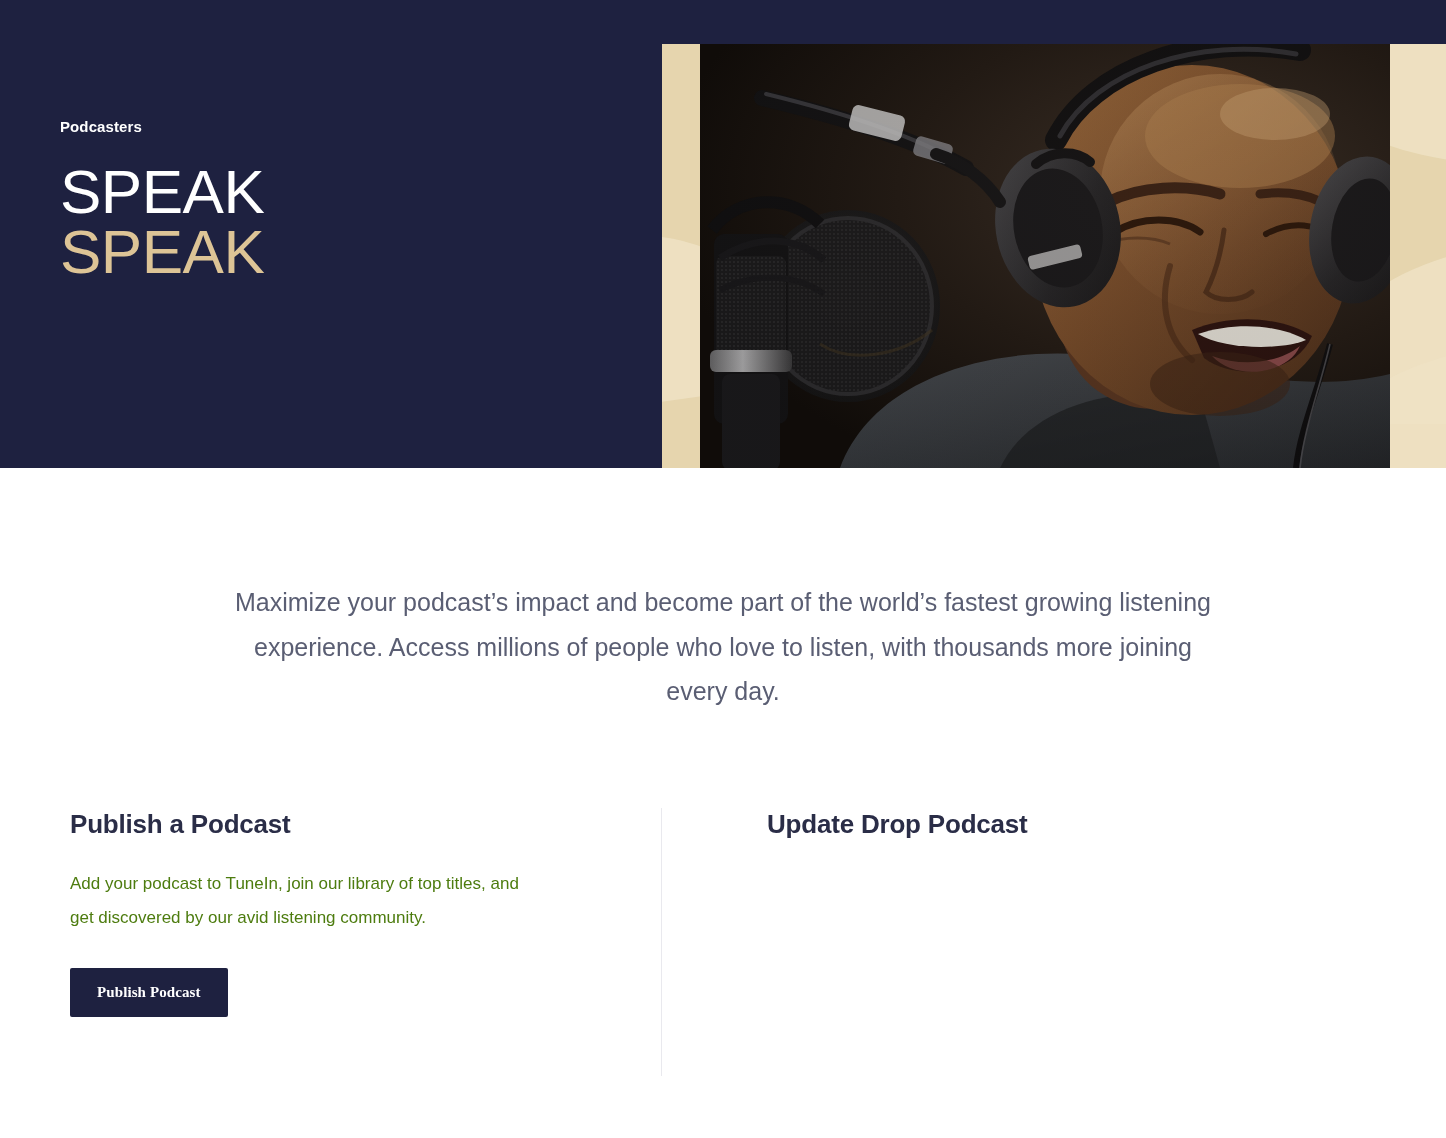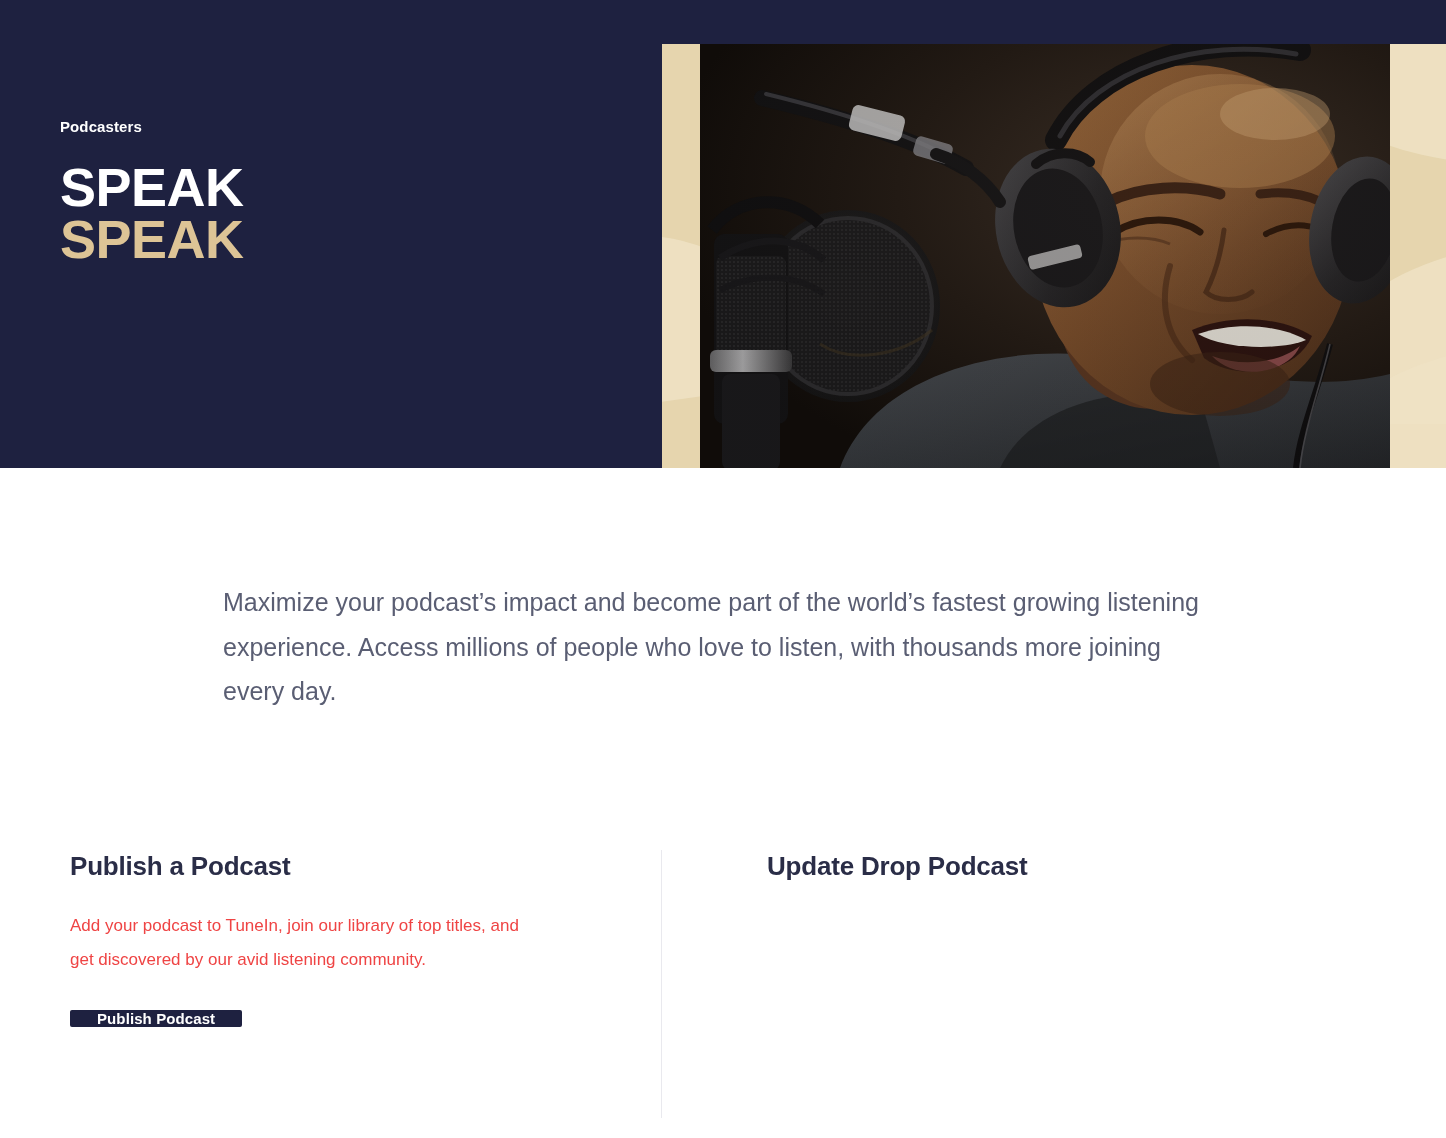--- a/index.html
+++ b/index.html
@@ -44,22 +44,22 @@
   .hero-eyebrow {
     font-size: 15px;
     font-weight: bold;
     letter-spacing: 0.1px;
     color: #ffffff;
     line-height: 1.2;
   }
 
   .hero-title {
     margin-top: 26px;
-    font-size: 54px;
-    font-weight: bold;
+    font-size: 62px;
+    font-weight: normal;
     line-height: 0.96;
     letter-spacing: -0.5px;
   }
 
   .hero-title .line1 { display: block; color: #ffffff; }
   .hero-title .line2 { display: block; color: #ddc496; }
 
   
   .hero-media {
     position: absolute;
@@ -112,36 +112,37 @@
   }
   .hero-photo svg { display: block; width: 100%; height: 100%; }
 
   
   .intro {
     position: absolute;
     left: 0;
     top: 468px;
     width: 1446px;
     padding-top: 112px;
+    text-align: center;
   }
 
   .intro-text {
     margin: 0 auto;
     max-width: 1000px;
     font-size: 25px;
     line-height: 1.78;
     color: #5a5e73;
     font-weight: normal;
   }
 
   
   .columns {
     position: absolute;
     left: 0;
-    top: 838px;
+    top: 796px;
     width: 1446px;
     height: 300px;
     display: flex;
   }
 
   .col {
     position: relative;
     flex: 0 0 auto;
   }
   .col.left  { width: 661px; padding: 12px 90px 0 70px; }
@@ -161,37 +162,37 @@
     font-weight: bold;
     color: #2a2d47;
     line-height: 1.25;
     letter-spacing: -0.2px;
   }
 
   .col-body {
     margin-top: 26px;
     font-size: 17px;
     line-height: 2.05;
-    color: #ef4444;
+    color: #4d7c0f;
     max-width: 460px;
   }
 
   .cta-button {
     display: inline-block;
     margin-top: 32px;
-    padding: 1px 27px;
+    padding: 17px 27px;
     background: #1e2140;
     color: #ffffff;
     font-size: 15px;
     font-weight: bold;
     letter-spacing: 0.1px;
     border: none;
     border-radius: 2px;
     cursor: pointer;
-    font-family: Liberation Sans, sans-serif;
+    font-family: Liberation Serif, serif;
     line-height: 1;
   }
 </style>
 </head>
 <body>
 
 <div class="page">
 
   <section class="hero">
 

